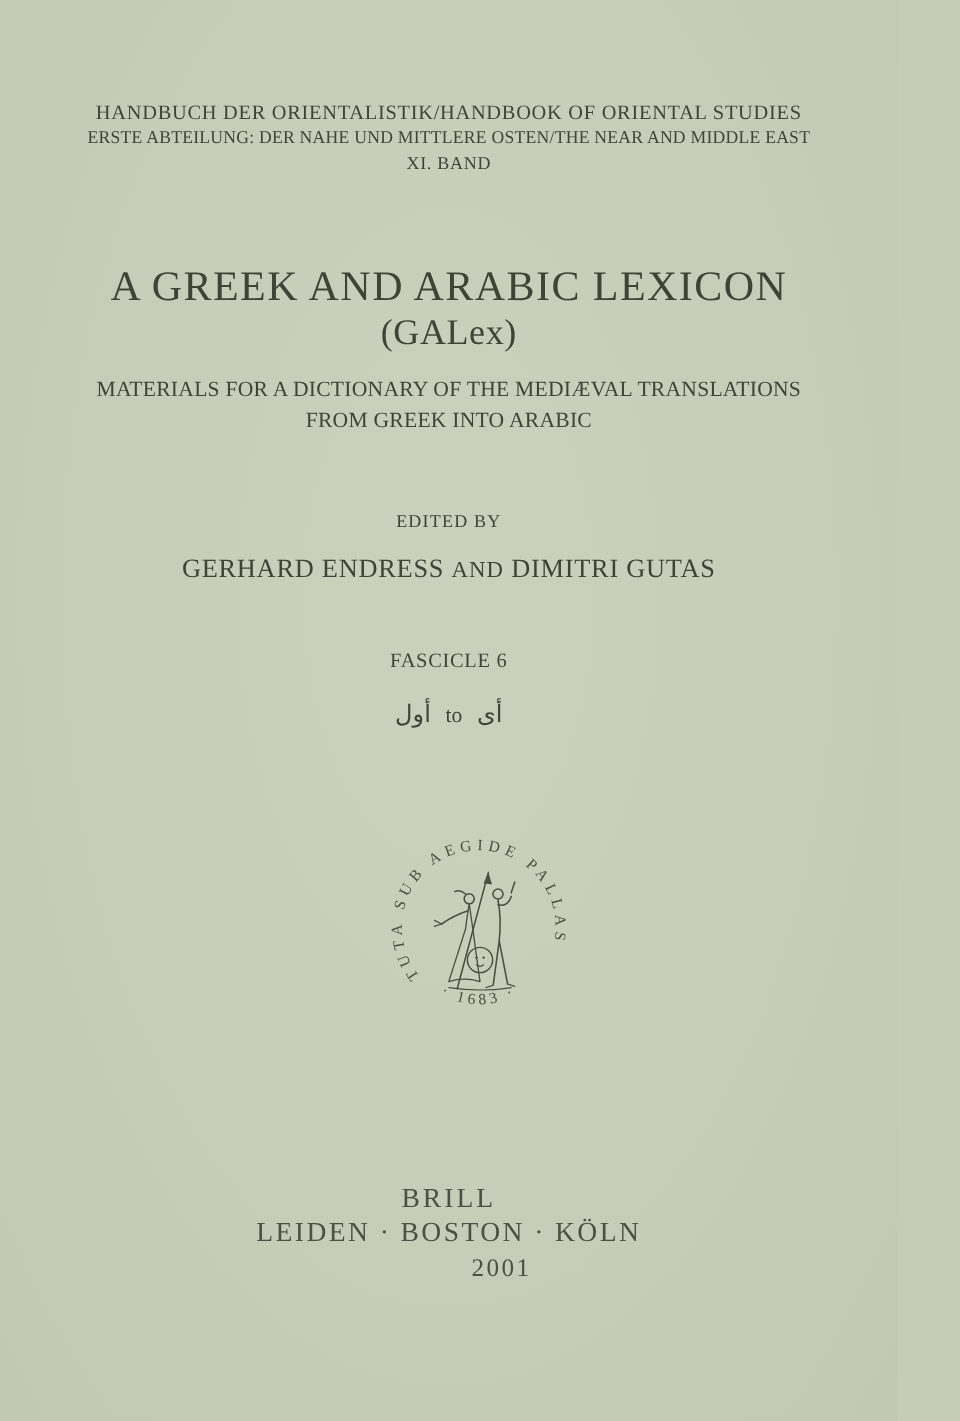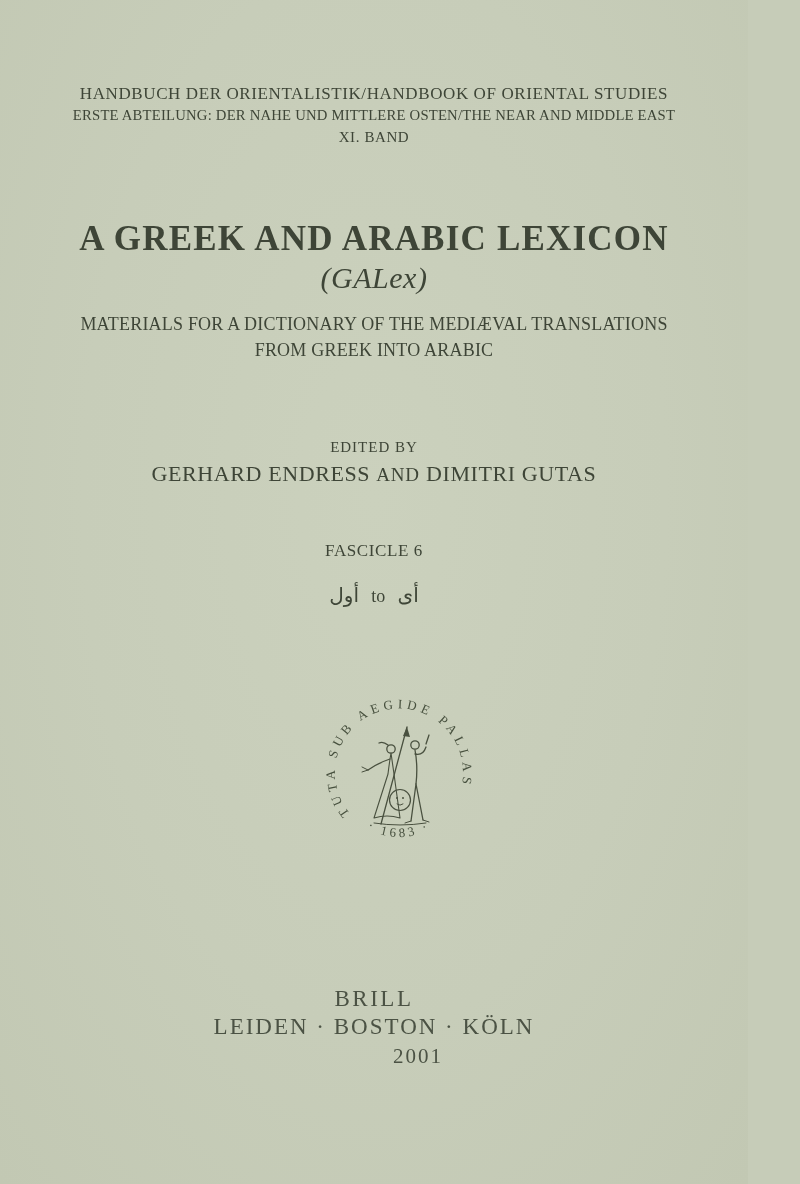--- a/index.html
+++ b/index.html
@@ -18,26 +18,26 @@
   .line {
     position: absolute;
     left: 0; width: 100%;
     text-align: center;
     white-space: nowrap;
   }
   .series-line1 { top: 84px;  font-size: 17px; letter-spacing: 0.6px; }
   .series-line2 { top: 107px; font-size: 15px; letter-spacing: 0.2px; transform: scaleX(0.98); }
   .series-line3 { top: 129px; font-size: 15px; letter-spacing: 0.6px; }
 
-  .title    { top: 219px; font-size: 35px; letter-spacing: 1.2px; font-weight: bold; }
-  .subtitle { top: 261px; font-size: 30px; font-style: italic; letter-spacing: 0.5px; }
+  .title    { top: 219px; font-size: 35px; letter-spacing: 1.2px; }
+  .subtitle { top: 261px; font-size: 30px; letter-spacing: 0.5px; }
   .desc1    { top: 314px; font-size: 18px; letter-spacing: 0.2px; }
   .desc2    { top: 340px; font-size: 18px; letter-spacing: 0.2px; }
 
-  .edited   { top: 427px; font-size: 15px; letter-spacing: 1px; margin-top: 12px; }
+  .edited   { top: 427px; font-size: 15px; letter-spacing: 1px; }
   .editors  { top: 461px; font-size: 22px; letter-spacing: 0.6px; }
   .editors .conj { font-size: 19px; letter-spacing: 0.8px; }
 
   .fascicle { top: 541px; font-size: 17px; letter-spacing: 0.6px; }
 
   .arabic   { top: 583px; font-size: 21px; direction: ltr; }
   .arabic .ar { font-family: "DejaVu Sans", sans-serif; font-size: 20px; }
   .arabic .to { font-family: "Liberation Serif", serif; font-size: 18px; margin: 12px 7px; }
 
   .emblem {

